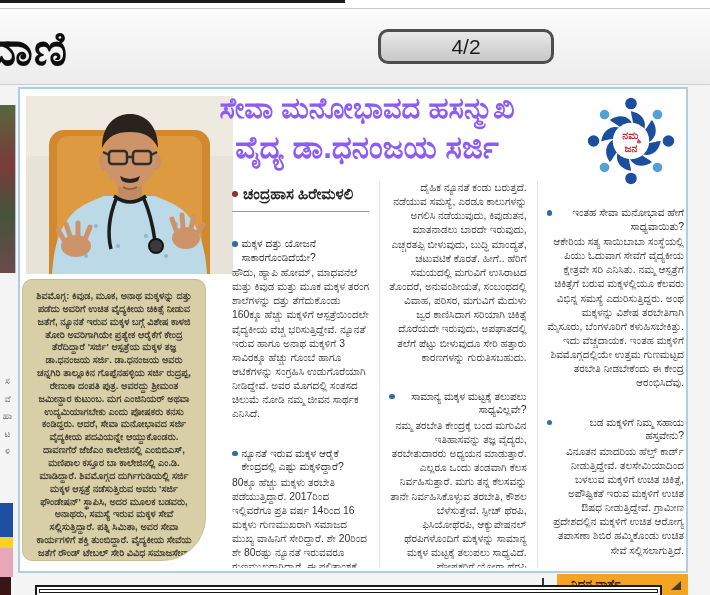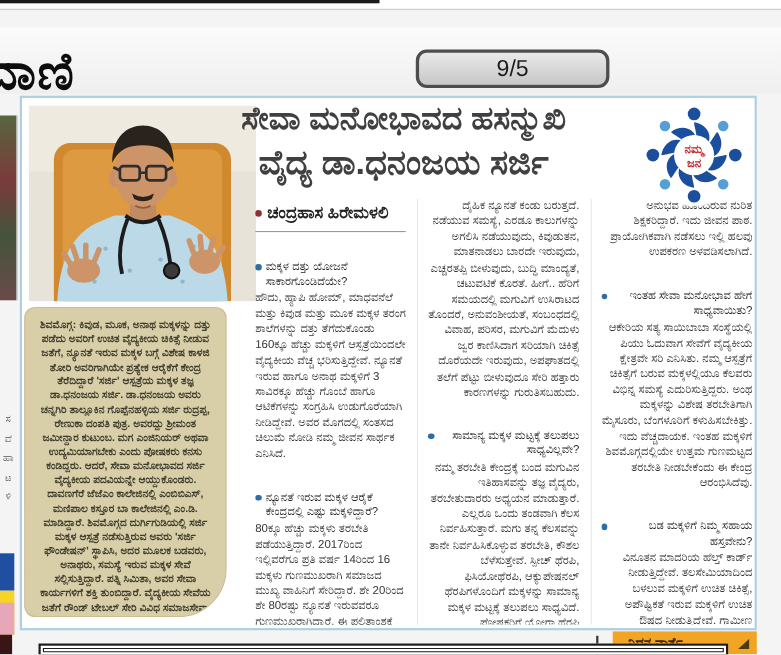--- a/index.html
+++ b/index.html
@@ -4,21 +4,21 @@
 <style>
   * { margin:0; padding:0; box-sizing:border-box; }
   body { font-family:"Liberation Sans", sans-serif; background:#ddd; }
   .screen { position:relative; width:710px; height:595px; overflow:hidden; background:#f4f4f4; }
 
   
   .top-strip { position:absolute; left:0; top:0; width:710px; height:9px; background:#ffffff; border-bottom:1px solid #c9c9c9; }
   .top-dark { position:absolute; left:0; top:0; width:345px; height:3px; background:#1c1c1c; }
 
   
-  .header { position:absolute; left:0; top:25px; width:710px; height:76px; background:linear-gradient(#fbfbfb,#ececec); border-bottom:1px solid #cfcfcf; }
+  .header { position:absolute; left:0; top:9px; width:710px; height:76px; background:linear-gradient(#fbfbfb,#ececec); border-bottom:1px solid #cfcfcf; }
   .masthead { position:absolute; left:-14px; top:12px; font-size:47px; font-weight:800; color:#0d0d0d; letter-spacing:1px; white-space:nowrap; }
   .page-btn { position:absolute; left:378px; top:20px; width:176px; height:35px; border:3px solid #4d4d4d; border-radius:10px;
               background:linear-gradient(#e9e9e9,#c7c7c7); font-family:inherit; font-size:21px; color:#1c1c1c;
               display:flex; align-items:center; justify-content:center; cursor:pointer; }
 
   
   .stage { position:absolute; left:0; top:85px; width:710px; height:510px; background:#f4f4f4; }
 
   
   .frag { position:absolute; }
@@ -31,21 +31,21 @@
   .frag-pink { top:463px; }
   .frag-dark { left:0; top:492px; width:11px; height:18px; background:#3a1515; }
 
   
   .article { position:absolute; left:18px; top:2px; width:670px; height:486px; background:#ffffff; border:2px solid #aecfe3; }
 
   
   .photo { position:absolute; left:6px; top:7px; width:207px; height:178px; overflow:hidden; }
 
   
-  .headline { position:absolute; left:138px; top:0px; width:418px; text-align:center; color:#404040; z-index:4; }
+  .headline { position:absolute; left:138px; top:0px; width:418px; text-align:center; color:#8b5cf6; z-index:4; }
   .headline .h1 { font-size:29px; font-weight:800; line-height:1.35; }
   .headline .h2 { font-size:31px; font-weight:800; line-height:1.3; }
 
   
   .logo { position:absolute; right:7px; top:4px; width:96px; height:96px; z-index:5;text-align:center; }
 
   
   .intro { position:absolute; left:2px; top:190px; width:184px; height:282px; background:#d8cfa9; border:1px solid #c9bd92;
            border-radius:10px 10px 44px 10px; padding:10px 12px; overflow:hidden; }
   .intro p { font-size:9.6px; line-height:1.34; color:#3f3c2c; font-weight:600; text-align:center; }
@@ -72,21 +72,21 @@
 </head>
 <body>
 
 <div class="screen">
 
   <div class="top-strip"></div>
   <div class="top-dark"></div>
 
   <div class="header">
     <div class="masthead">ವಾಣಿ</div>
-    <button class="page-btn">9/5</button>
+    <button class="page-btn">4/2</button>
   </div>
 
   <div class="stage">
 
     <div class="frag frag-photo"></div>
     <div class="frag frag-chars">
       <span>ಸ</span>
       <span>ವೆ</span>
       <span>ಹಾ</span>
       <span>ಟ</span>
@@ -211,21 +211,20 @@
           <p class="a">ದೈಹಿಕ ನ್ಯೂನತೆ ಕಂಡು ಬರುತ್ತದೆ. ನಡೆಯುವ ಸಮಸ್ಯೆ, ಎರಡೂ ಕಾಲುಗಳನ್ನು ಅಗಲಿಸಿ ನಡೆಯುವುದು, ಕಿವುಡುತನ, ಮಾತನಾಡಲು ಬಾರದೇ ಇರುವುದು, ಎಚ್ಚರತಪ್ಪಿ ಬೀಳುವುದು, ಬುದ್ಧಿ ಮಾಂದ್ಯತೆ, ಚಟುವಟಿಕೆ ಕೊರತೆ. ಹೀಗೆ.. ಹೆರಿಗೆ ಸಮಯದಲ್ಲಿ ಮಗುವಿಗೆ ಉಸಿರಾಟದ ತೊಂದರೆ, ಅನುವಂಶೀಯತೆ, ಸಂಬಂಧದಲ್ಲಿ ವಿವಾಹ, ಪರಿಸರ, ಮಗುವಿಗೆ ಮೆದುಳು ಜ್ವರ ಕಾಣಿಸಿದಾಗ ಸರಿಯಾಗಿ ಚಿಕಿತ್ಸೆ ದೊರೆಯದೇ ಇರುವುದು, ಅಪಘಾತದಲ್ಲಿ ತಲೆಗೆ ಪೆಟ್ಟು ಬೀಳುವುದೂ ಸೇರಿ ಹತ್ತಾರು ಕಾರಣಗಳನ್ನು ಗುರುತಿಸಬಹುದು.</p>
           <p class="q">
               <span class="q-dot"></span>
               <span>ಸಾಮಾನ್ಯ ಮಕ್ಕಳ ಮಟ್ಟಕ್ಕೆ ತಲುಪಲು ಸಾಧ್ಯವಿಲ್ಲವೇ?</span>
             </p>
           <p class="a">ನಮ್ಮ ತರಬೇತಿ ಕೇಂದ್ರಕ್ಕೆ ಬಂದ ಮಗುವಿನ ಇತಿಹಾಸವನ್ನು ತಜ್ಞ ವೈದ್ಯರು, ತರಬೇತುದಾರರು ಅಧ್ಯಯನ ಮಾಡುತ್ತಾರೆ. ಎಲ್ಲರೂ ಒಂದು ತಂಡವಾಗಿ ಕೆಲಸ ನಿರ್ವಹಿಸುತ್ತಾರೆ. ಮಗು ತನ್ನ ಕೆಲಸವನ್ನು ತಾನೇ ನಿರ್ವಹಿಸಿಕೊಳ್ಳುವ ತರಬೇತಿ, ಕೌಶಲ ಬೆಳೆಸುತ್ತೇವೆ. ಸ್ಪೀಚ್ ಥೆರಪಿ, ಫಿಸಿಯೋಥೆರಪಿ, ಆಕ್ಯುಪೇಷನಲ್ ಥೆರಪಿಗಳೊಂದಿಗೆ ಮಕ್ಕಳನ್ನು ಸಾಮಾನ್ಯ ಮಕ್ಕಳ ಮಟ್ಟಕ್ಕೆ ತಲುಪಲು ಸಾಧ್ಯವಿದೆ. ಪೋಷಕರಿಗೆ ಯೋಗಾ ಥೆರಪಿ ನೀಡಲಾಗುತ್ತದೆ.</p>
 
         </div>
 
         <div class="col">
-          <p class="a">ಅನುಭವ ಹೊಂದಿರುವ ನುರಿತ ಶಿಕ್ಷಕರಿದ್ದಾರೆ. ಇದು ಜೀವನ ಪಾಠ. ಪ್ರಾಯೋಗಿಕವಾಗಿ ನಡೆಸಲು ಇಲ್ಲಿ ಹಲವು ಉಪಕರಣ ಅಳವಡಿಸಲಾಗಿದೆ.</p>
           <p class="q">
               <span class="q-dot"></span>
               <span>ಇಂತಹ ಸೇವಾ ಮನೋಭಾವ ಹೇಗೆ ಸಾಧ್ಯವಾಯಿತು?</span>
             </p>
           <p class="a">ಆಕೇರಿಯ ಸತ್ಯ ಸಾಯಿಬಾಬಾ ಸಂಸ್ಥೆಯಲ್ಲಿ ಪಿಯು ಓದುವಾಗ ಸೇವೆಗೆ ವೈದ್ಯಕೀಯ ಕ್ಷೇತ್ರವೇ ಸರಿ ಎನಿಸಿತು. ನಮ್ಮ ಆಸ್ಪತ್ರೆಗೆ ಚಿಕಿತ್ಸೆಗೆ ಬರುವ ಮಕ್ಕಳಲ್ಲಿಯೂ ಕೆಲವರು ವಿಭಿನ್ನ ಸಮಸ್ಯೆ ಎದುರಿಸುತ್ತಿದ್ದರು. ಅಂಥ ಮಕ್ಕಳನ್ನು ವಿಶೇಷ ತರಬೇತಿಗಾಗಿ ಮೈಸೂರು, ಬೆಂಗಳೂರಿಗೆ ಕಳುಹಿಸಬೇಕಿತ್ತು. ಇದು ವೆಚ್ಚದಾಯಕ. ಇಂತಹ ಮಕ್ಕಳಿಗೆ ಶಿವಮೊಗ್ಗದಲ್ಲಿಯೇ ಉತ್ತಮ ಗುಣಮಟ್ಟದ ತರಬೇತಿ ನೀಡಬೇಕೆಂದು ಈ ಕೇಂದ್ರ ಆರಂಭಿಸಿದೆವು.</p>
           <p class="q">
               <span class="q-dot"></span>
               <span>ಬಡ ಮಕ್ಕಳಿಗೆ ನಿಮ್ಮ ಸಹಾಯ ಹಸ್ತವೇನು?</span>
             </p>
           <p class="a">ವಿನೂತನ ಮಾದರಿಯ ಹೆಲ್ತ್ ಕಾರ್ಡ್ ನೀಡುತ್ತಿದ್ದೇವೆ. ತಲಸೇಮಿಯಾದಿಂದ ಬಳಲುವ ಮಕ್ಕಳಿಗೆ ಉಚಿತ ಚಿಕಿತ್ಸೆ, ಅಪೌಷ್ಟಿಕತೆ ಇರುವ ಮಕ್ಕಳಿಗೆ ಉಚಿತ ಔಷಧ ನೀಡುತ್ತಿದ್ದೇವೆ. ಗ್ರಾಮೀಣ ಪ್ರದೇಶದಲ್ಲಿನ ಮಕ್ಕಳಿಗೆ ಉಚಿತ ಆರೋಗ್ಯ ತಪಾಸಣಾ ಶಿಬಿರ ಹಮ್ಮಿಕೊಂಡು ಉಚಿತ ಸೇವೆ ಸಲ್ಲಿಸಲಾಗುತ್ತಿದೆ.</p>

